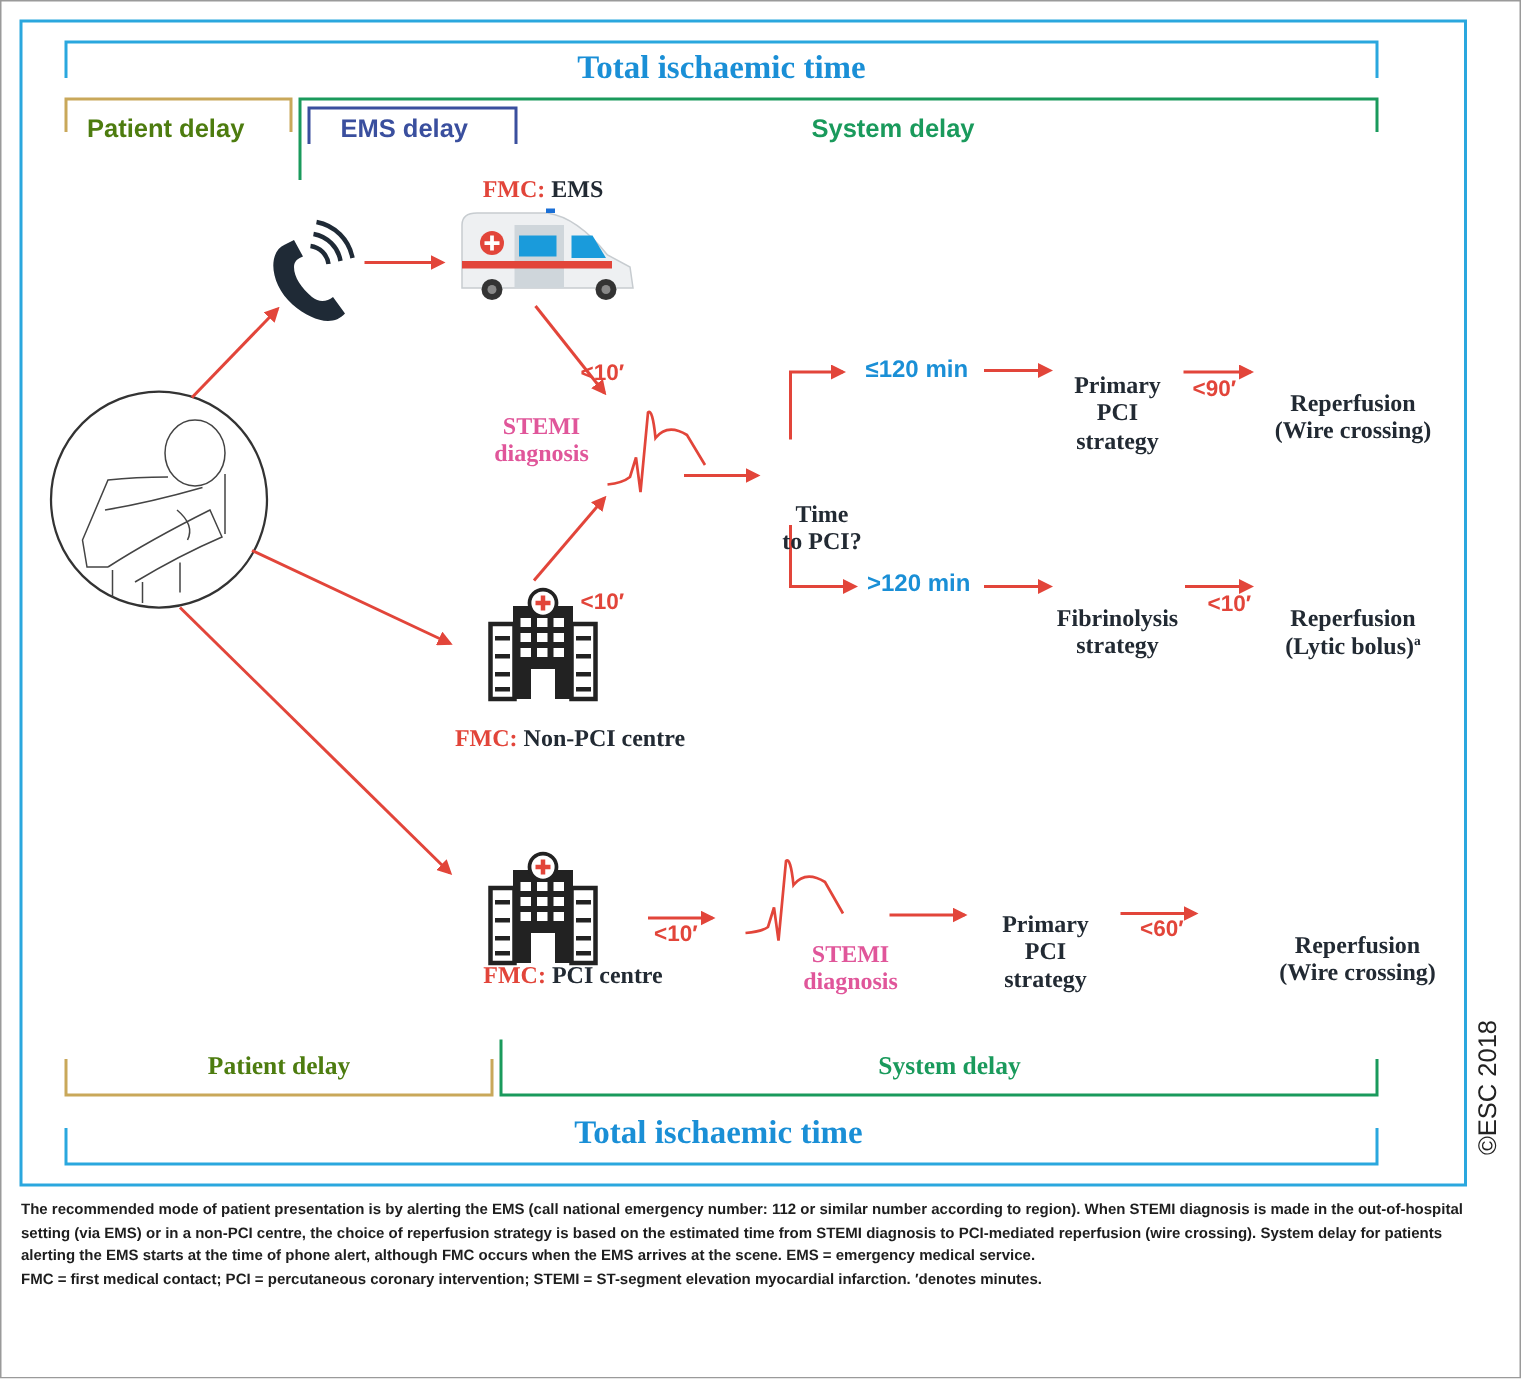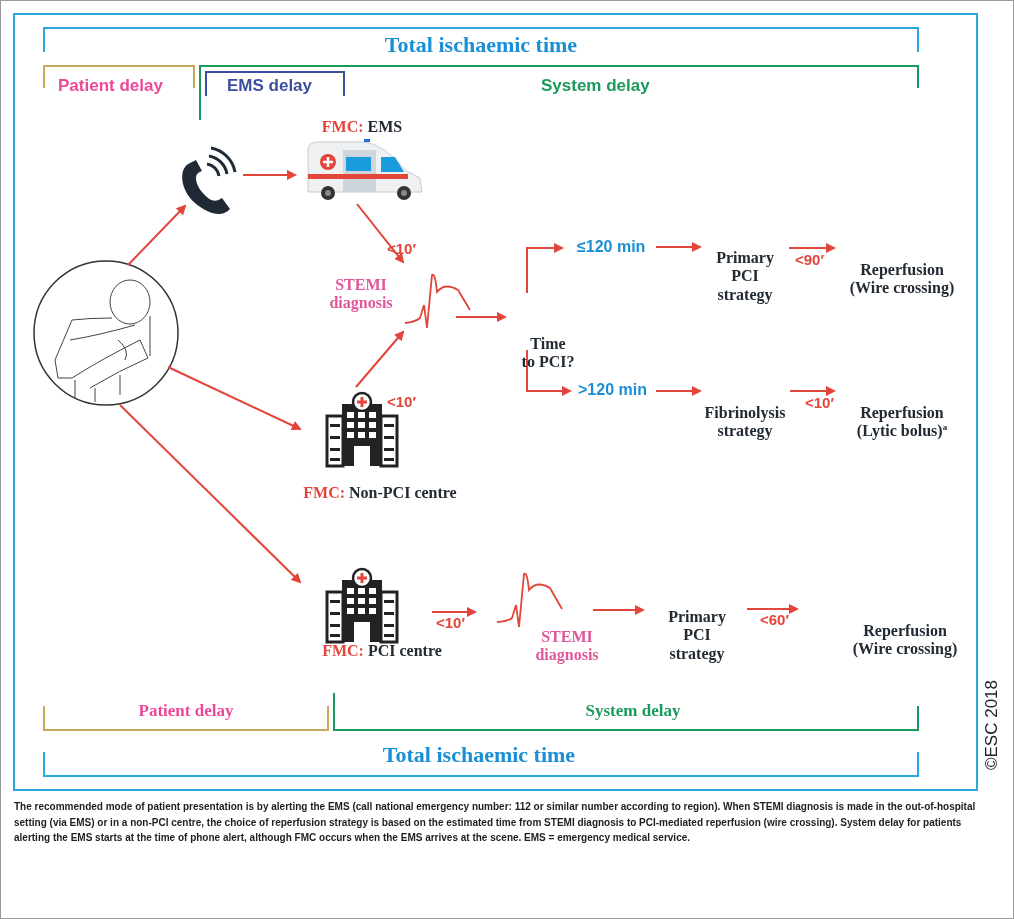--- a/index.html
+++ b/index.html
@@ -5,21 +5,21 @@
   html, body { margin:0; padding:0; background:#fff; }
   body { width:1014px; height:919px; position:relative; overflow:hidden;
          font-family:"Liberation Sans", sans-serif; }
   .page-frame { position:absolute; left:0; top:0; width:1012px; height:917px; border:1px solid #9a9a9a; }
   .diagram-box { position:absolute; left:13px; top:13px; width:965px; height:778px;
                  border:2px solid #2aa7de; box-sizing:border-box; }
   svg#diagram { position:absolute; left:0; top:0; }
   .lbl { position:absolute; font-weight:bold; white-space:nowrap; line-height:1.15; }
   .c { text-align:center; transform:translateX(-50%);font-family:Liberation Serif, serif; }
   .blue { color:#1a8fd6; }
-  .gold { color:#ec4899; }
+  .gold { color:#4d7c0f; }
   .green { color:#1a9a5c; }
   .navy { color:#3a4f9e; }
   .red { color:#e2453a;margin-top:28px; }
   .pink { color:#e0569a; }
   .dark { color:#222a33;margin-top:33px; }
   .big { font-size:22px; }
   .mid { font-size:17px; }
   .node { font-size:16px; }
   .time { font-size:15px; }
   .copyright { position:absolute; left:982px; top:770px; transform-origin:0 0; transform:rotate(-90deg);
@@ -223,13 +223,14 @@
   </div>
 
 <div class="lbl mid gold c" style="left:186px; top:701px;">Patient delay</div>
 <div class="lbl mid green c" style="left:633px; top:701px;">System delay</div>
 <div class="lbl big blue c" style="left:479px; top:742px;">Total ischaemic time</div>
 
 <div class="copyright">©ESC 2018</div>
 
 <div class="caption">
   <p>The recommended mode of patient presentation is by alerting the EMS (call national emergency number: 112 or similar number according to region). When STEMI diagnosis is made in the out-of-hospital setting (via EMS) or in a non-PCI centre, the choice of reperfusion strategy is based on the estimated time from STEMI diagnosis to PCI-mediated reperfusion (wire crossing). System delay for patients alerting the EMS starts at the time of phone alert, although FMC occurs when the EMS arrives at the scene. EMS = emergency medical service.</p>
+  <p>FMC = first medical contact; PCI = percutaneous coronary intervention; STEMI = ST-segment elevation myocardial infarction. ′denotes minutes.</p>
 </div>
 
 </body></html>

